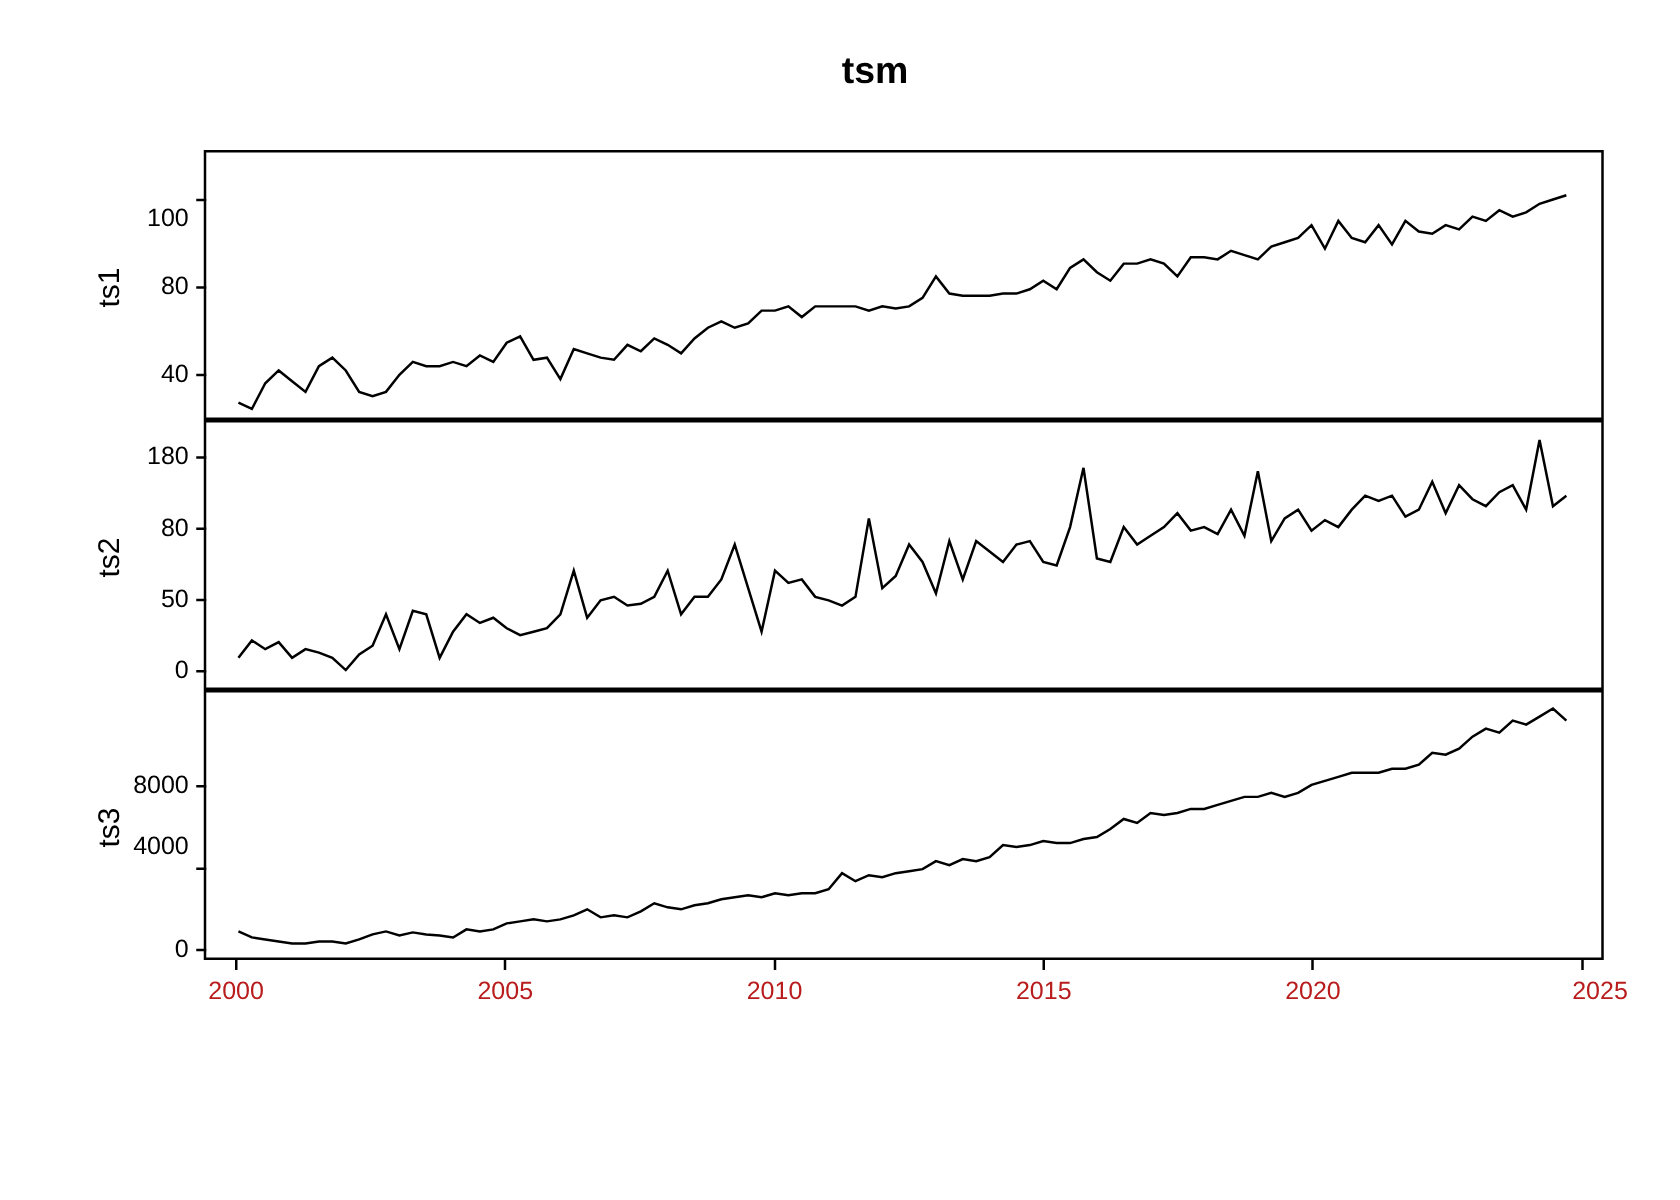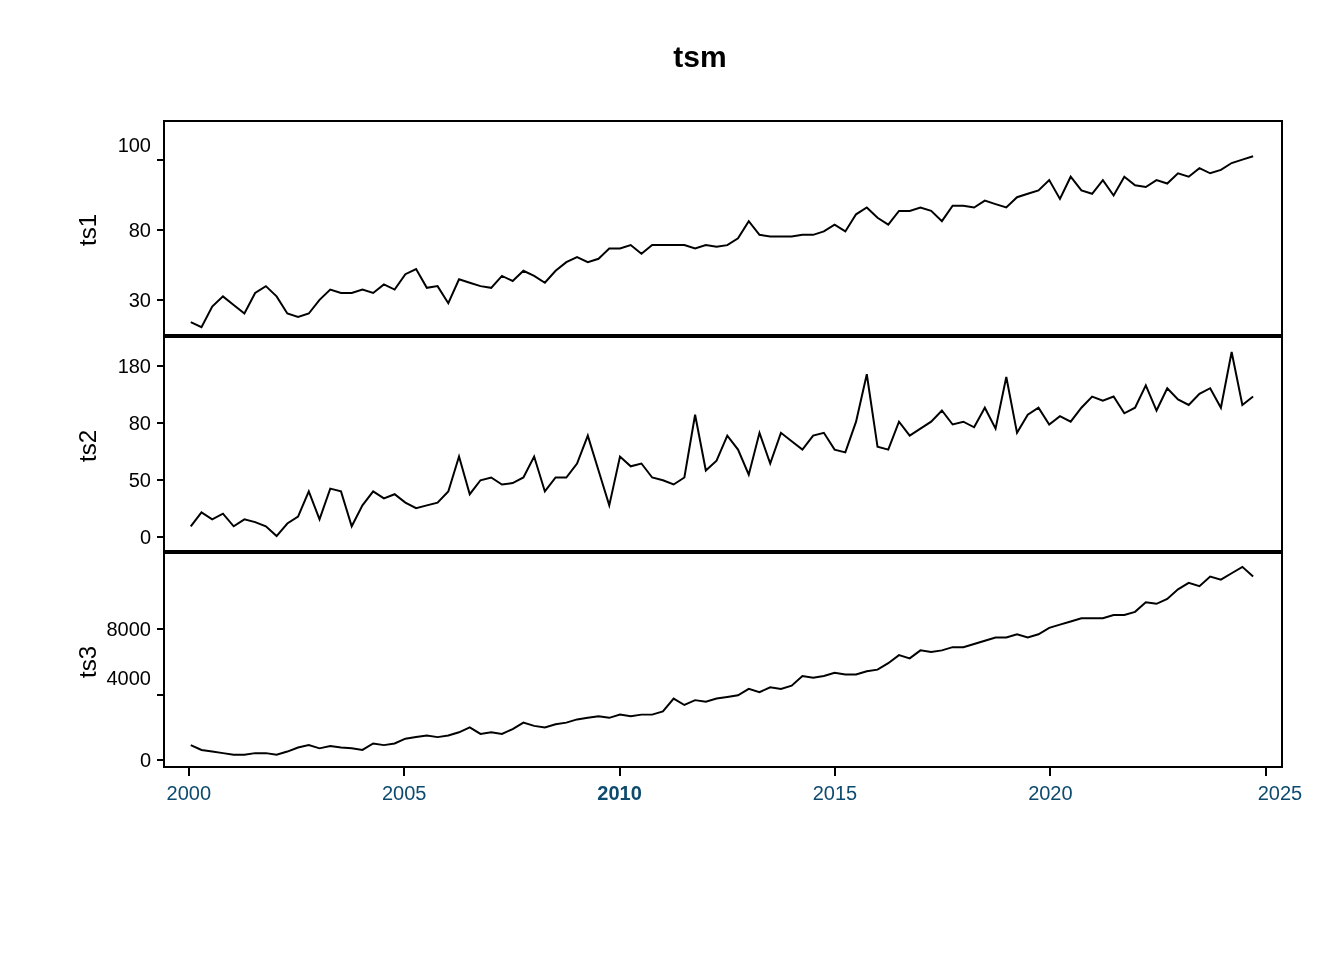--- a/index.html
+++ b/index.html
@@ -57,44 +57,44 @@
     font-size: 20px;
     color: #000;
     white-space: nowrap;
   }
   .xtick-label {
     position: absolute;
     top: 100%;
     margin-top: 14px;
     transform: translateX(-50%);
     font-size: 20px;
-    color: #0c4a6e;
+    color: #b91c1c;
     white-space: nowrap;
   }
   .tickmark {
     position: absolute;
     background: #000;
   }
 </style>
 </head>
 <body>
 
 <div class="stage">
 
   <div class="title" style="top:40px;">tsm</div>
 
   <div class="panel" style="left:135px; top:120px; width:1120px; height:216px;">
     <svg class="plot" viewBox="0 0 1120 216" preserveAspectRatio="none">
         <path d="M25.85 203.81 L36.62 209.03 L47.38 188.13 L58.15 177.68 L68.92 186.39 L79.69 195.10 L90.46 174.19 L101.23 167.23 L112.00 177.68 L122.77 195.10 L133.54 198.58 L144.31 195.10 L155.08 181.16 L165.85 170.71 L176.62 174.19 L187.38 174.19 L198.15 170.71 L208.92 174.19 L219.69 165.48 L230.46 170.71 L241.23 155.03 L252.00 149.81 L262.77 168.97 L273.54 167.23 L284.31 184.65 L295.08 160.26 L305.85 163.74 L316.62 167.23 L327.38 168.97 L338.15 156.77 L348.92 162.00 L359.69 151.55 L370.46 156.77 L381.23 163.74 L392.00 151.55 L402.77 142.84 L413.54 137.61 L424.31 142.84 L435.08 139.35 L445.85 128.90 L456.62 128.90 L467.38 125.42 L478.15 134.13 L488.92 125.42 L499.69 125.42 L510.46 125.42 L521.23 125.42 L532.00 128.90 L542.77 125.42 L553.54 127.16 L564.31 125.42 L575.08 118.45 L585.85 101.03 L596.62 114.97 L607.38 116.71 L618.15 116.71 L628.92 116.71 L639.69 114.97 L650.46 114.97 L661.23 111.48 L672.00 104.52 L682.77 111.48 L693.54 94.06 L704.31 87.10 L715.08 97.55 L725.85 104.52 L736.62 90.58 L747.38 90.58 L758.15 87.10 L768.92 90.58 L779.69 101.03 L790.46 85.35 L801.23 85.35 L812.00 87.10 L822.77 80.13 L833.54 83.61 L844.31 87.10 L855.08 76.65 L865.85 73.16 L876.62 69.68 L887.38 59.23 L898.15 78.39 L908.92 55.74 L919.69 69.68 L930.46 73.16 L941.23 59.23 L952.00 74.90 L962.77 55.74 L973.54 64.45 L984.31 66.19 L995.08 59.23 L1005.85 62.71 L1016.62 52.26 L1027.38 55.74 L1038.15 47.03 L1048.92 52.26 L1059.69 48.77 L1070.46 41.81 L1081.23 38.32 L1092.00 34.84" fill="none" stroke="#000" stroke-width="2"></path>
       </svg>
-  <div class="ytick-label" style="top: 177.677px;">30</div>
+  <div class="ytick-label" style="top: 177.677px;">40</div>
       <div class="tickmark" style="left: -8px; width: 8px; height: 2px; top: 176.677px;"></div>
       <div class="ytick-label" style="top: 108px;">80</div>
       <div class="tickmark" style="left: -8px; width: 8px; height: 2px; top: 107px;"></div>
-      <div class="ytick-label" style="top: 23px;">100</div>
+      <div class="ytick-label" style="top: 53px;">100</div>
       <div class="tickmark" style="left: -8px; width: 8px; height: 2px; top: 37.3226px;"></div>
     </div>
   <div class="panel-ylabel" style="left:40px; top:216px; width:40px;">ts1</div>
 
   <div class="panel" style="left:135px; top:336px; width:1120px; height:216px;">
     <svg class="plot" viewBox="0 0 1120 216" preserveAspectRatio="none">
         <path d="M25.85 191.84 L36.62 177.63 L47.38 184.74 L58.15 179.05 L68.92 191.84 L79.69 184.74 L90.46 187.58 L101.23 191.84 L112.00 201.79 L122.77 189.00 L133.54 181.89 L144.31 156.32 L155.08 184.74 L165.85 153.47 L176.62 156.32 L187.38 191.84 L198.15 170.53 L208.92 156.32 L219.69 163.42 L230.46 159.16 L241.23 167.68 L252.00 173.37 L262.77 170.53 L273.54 167.68 L284.31 156.32 L295.08 120.79 L305.85 159.16 L316.62 144.95 L327.38 142.11 L338.15 149.21 L348.92 147.79 L359.69 142.11 L370.46 120.79 L381.23 156.32 L392.00 142.11 L402.77 142.11 L413.54 127.89 L424.31 99.47 L435.08 135.00 L445.85 170.53 L456.62 120.79 L467.38 130.74 L478.15 127.89 L488.92 142.11 L499.69 144.95 L510.46 149.21 L521.23 142.11 L532.00 78.16 L542.77 135.00 L553.54 125.05 L564.31 99.47 L575.08 113.68 L585.85 139.26 L596.62 96.63 L607.38 127.89 L618.15 96.63 L628.92 105.16 L639.69 113.68 L650.46 99.47 L661.23 96.63 L672.00 113.68 L682.77 116.53 L693.54 85.26 L704.31 36.95 L715.08 110.84 L725.85 113.68 L736.62 85.26 L747.38 99.47 L758.15 92.37 L768.92 85.26 L779.69 73.89 L790.46 88.11 L801.23 85.26 L812.00 90.95 L822.77 71.05 L833.54 92.37 L844.31 39.79 L855.08 96.63 L865.85 78.16 L876.62 71.05 L887.38 88.11 L898.15 79.58 L908.92 85.26 L919.69 71.05 L930.46 59.68 L941.23 63.95 L952.00 59.68 L962.77 76.74 L973.54 71.05 L984.31 48.32 L995.08 73.89 L1005.85 51.16 L1016.62 62.53 L1027.38 68.21 L1038.15 56.84 L1048.92 51.16 L1059.69 71.05 L1070.46 14.21 L1081.23 68.21 L1092.00 59.68" fill="none" stroke="#000" stroke-width="2"></path>
       </svg>
   <div class="ytick-label" style="top: 198.947px;">0</div>
       <div class="tickmark" style="left: -8px; width: 8px; height: 2px; top: 197.947px;"></div>
@@ -118,21 +118,21 @@
       <div class="ytick-label" style="top: 75.2727px;">8000</div>
       <div class="tickmark" style="left: -8px; width: 8px; height: 2px; top: 74.2727px;"></div>
     </div>
   <div class="panel-ylabel" style="left:40px; top:648px; width:40px;">ts3</div>
 
 
 <div class="xtick-label" style="left: 160.846px; top: 768px;">2000</div>
     <div class="tickmark" style="left: 159.846px; top: 768px; width: 2px; height: 8px;"></div>
     <div class="xtick-label" style="left: 376.231px; top: 768px;">2005</div>
     <div class="tickmark" style="left: 375.231px; top: 768px; width: 2px; height: 8px;"></div>
-    <div class="xtick-label" style="left: 591.615px; top: 768px; font-weight: bold;">2010</div>
+    <div class="xtick-label" style="left: 591.615px; top: 768px;">2010</div>
     <div class="tickmark" style="left: 590.615px; top: 768px; width: 2px; height: 8px;"></div>
     <div class="xtick-label" style="left: 807px; top: 768px;">2015</div>
     <div class="tickmark" style="left: 806px; top: 768px; width: 2px; height: 8px;"></div>
     <div class="xtick-label" style="left: 1022.38px; top: 768px;">2020</div>
     <div class="tickmark" style="left: 1021.38px; top: 768px; width: 2px; height: 8px;"></div>
     <div class="xtick-label" style="left: 1252px; top: 768px;">2025</div>
     <div class="tickmark" style="left: 1236.77px; top: 768px; width: 2px; height: 8px;"></div>
   </div>
 
 </body></html>

